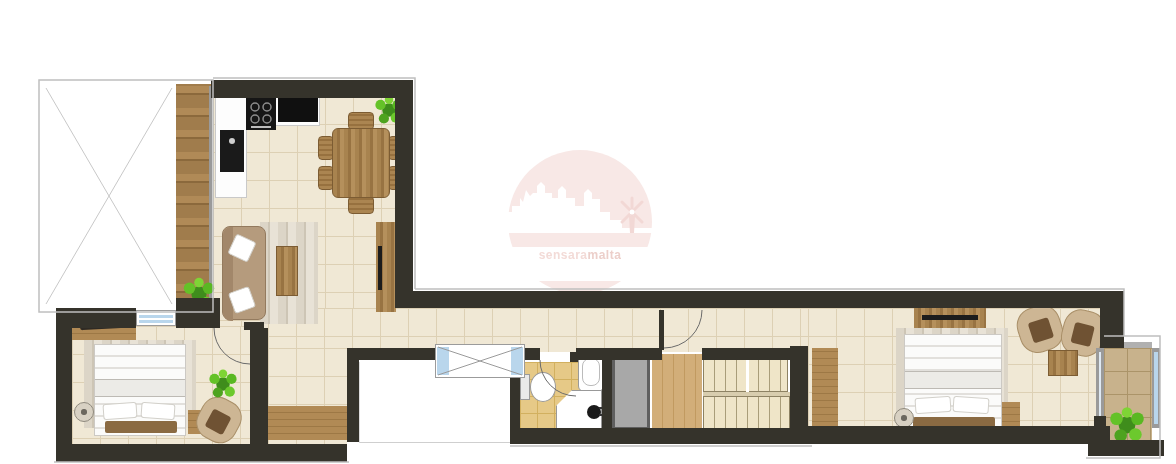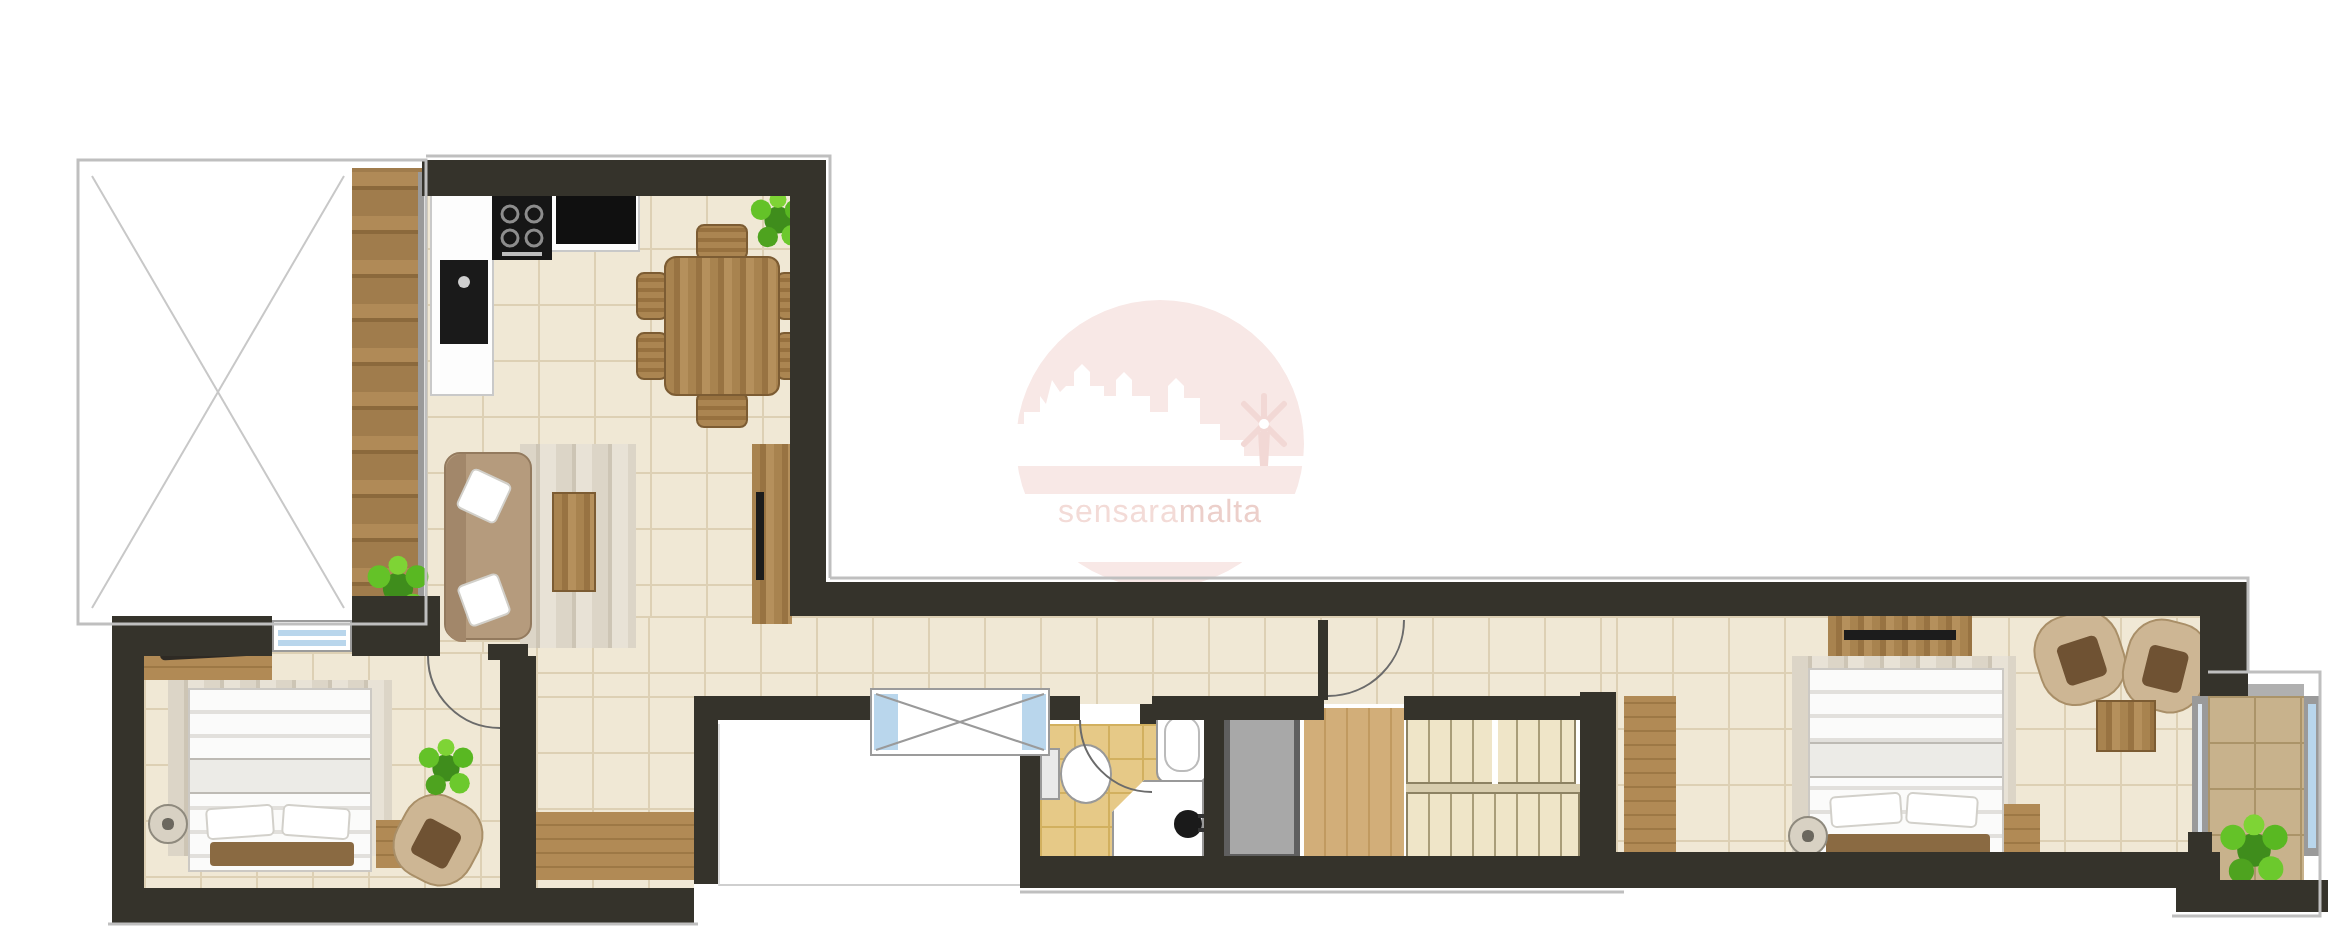--- a/index.html
+++ b/index.html
@@ -32,21 +32,21 @@
   .bench{position:absolute;background:var(--bench-brown,#8a6a42);border-radius:2px;}
   .chair{position:absolute;background:repeating-linear-gradient(0deg,#ab8551 0 3px,#97713f 3px 5px);border-radius:4px;border:1px solid #7c5c33;box-sizing:border-box;}
   .armchair{position:absolute;background:#cdb694;border:1px solid #a98f68;border-radius:40%;box-sizing:border-box;}
   .armchair .seat{position:absolute;left:25%;top:30%;width:50%;height:48%;background:#6f5233;border-radius:3px;}
   .stairs{position:absolute;background:repeating-linear-gradient(90deg,#efe5c8 0 10px,#a99d79 10px 11px);border:1px solid #8d8263;box-sizing:border-box;}
   .lift{position:absolute;background:var(--lift-gray,#a8a8a8);border:3px solid var(--lift-border,#5f5f5f);box-sizing:border-box;}
   .win{position:absolute;background:#ffffff;border:1px solid #9b9b9b;box-sizing:border-box;}
   .glass{position:absolute;background:var(--glass-blue,#b9d6ec);}
   .roundtbl{position:absolute;border-radius:50%;background:#d8d1c3;border:1px solid #8f8a7e;box-sizing:border-box;}
   .roundtbl::after{content:"";position:absolute;left:35%;top:35%;width:30%;height:30%;border-radius:50%;background:#6b675e;}
-  .wm-text{position:absolute;text-align:center;font-size:16px;letter-spacing:.5px;font-weight:normal;}
+  .wm-text{position:absolute;text-align:center;font-size:12px;letter-spacing:.5px;font-weight:bold;}
 </style>
 </head>
 <body>
 
 <div class="plan">
 
   <div class="abs" style="left:498px;top:146px;width:164px;height:150px;">
     <svg width="164" height="150" viewBox="0 0 164 150">
       <circle cx="82" cy="76" r="72" fill="#f8e8e6"></circle>
       <path fill="#ffffff" d="M10,87 L10,66 L14,66 L14,60 L22,60 L22,52 L25,56 L28,44 L32,50 L35,47 L39,47 L39,40 L43,36 L47,40 L47,47

